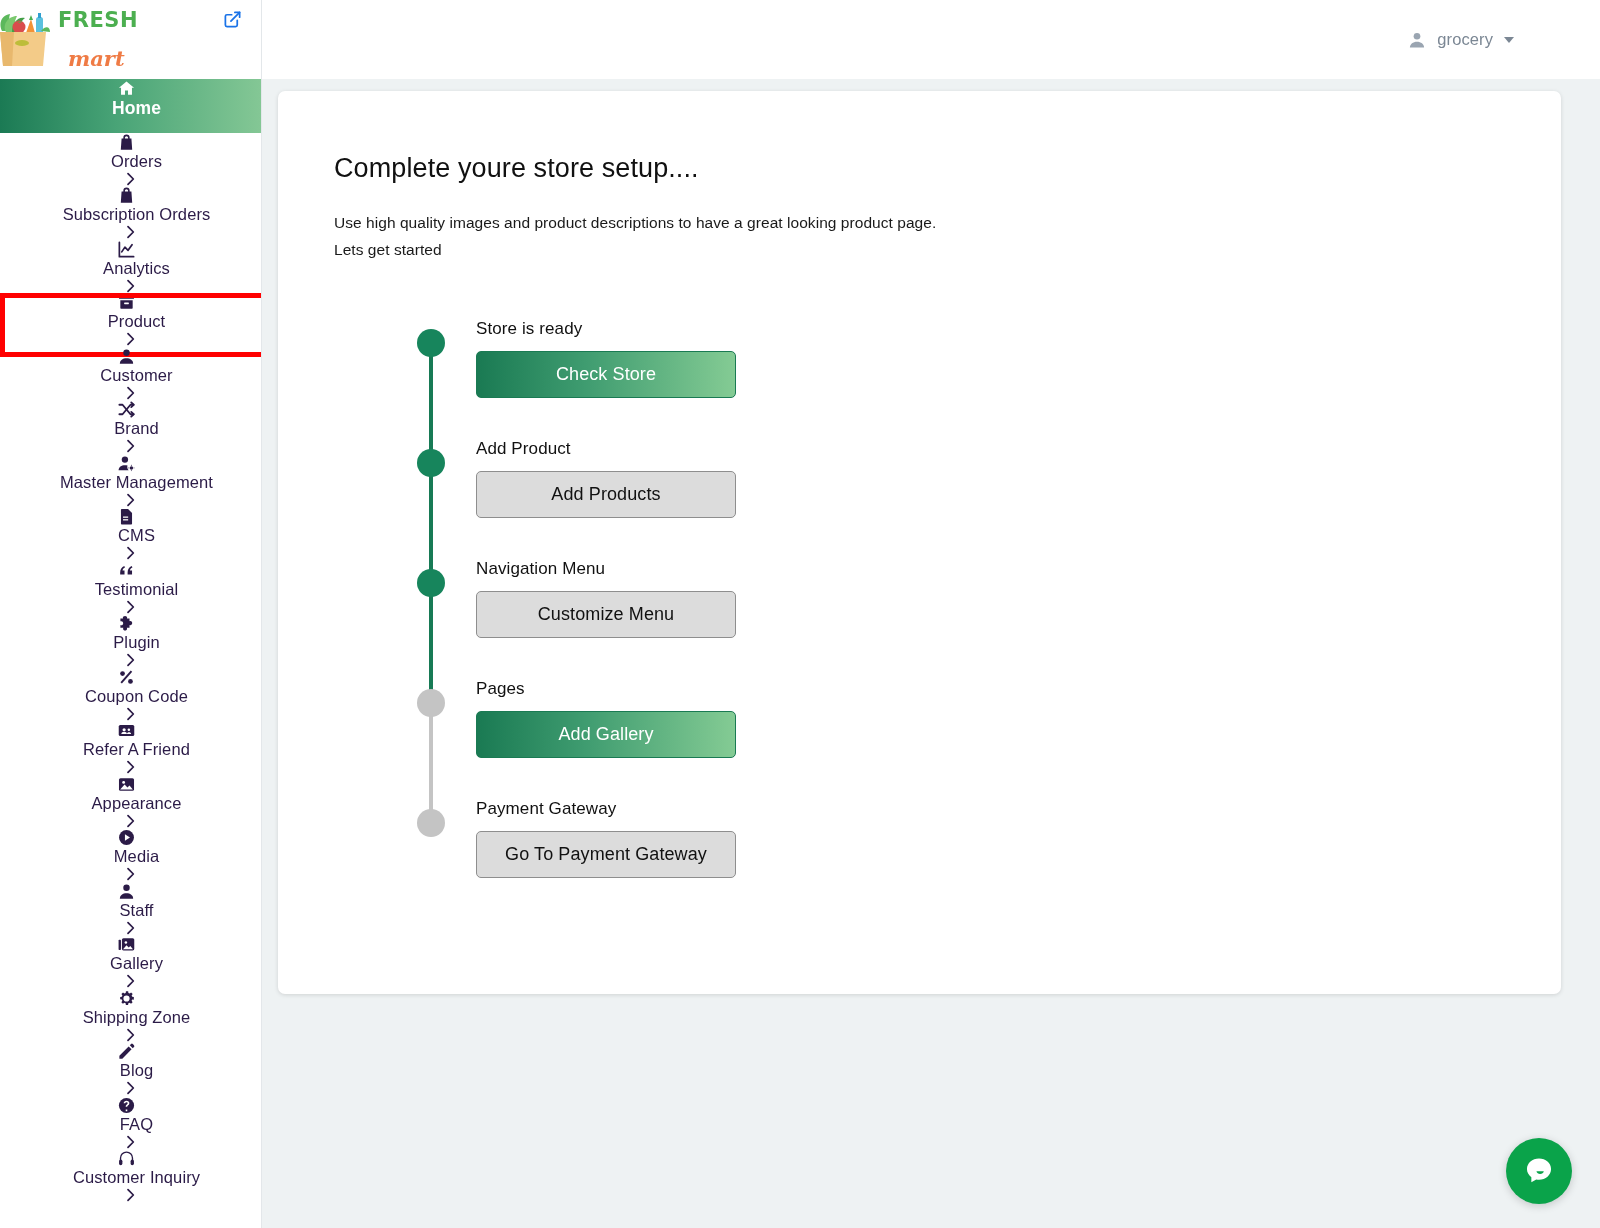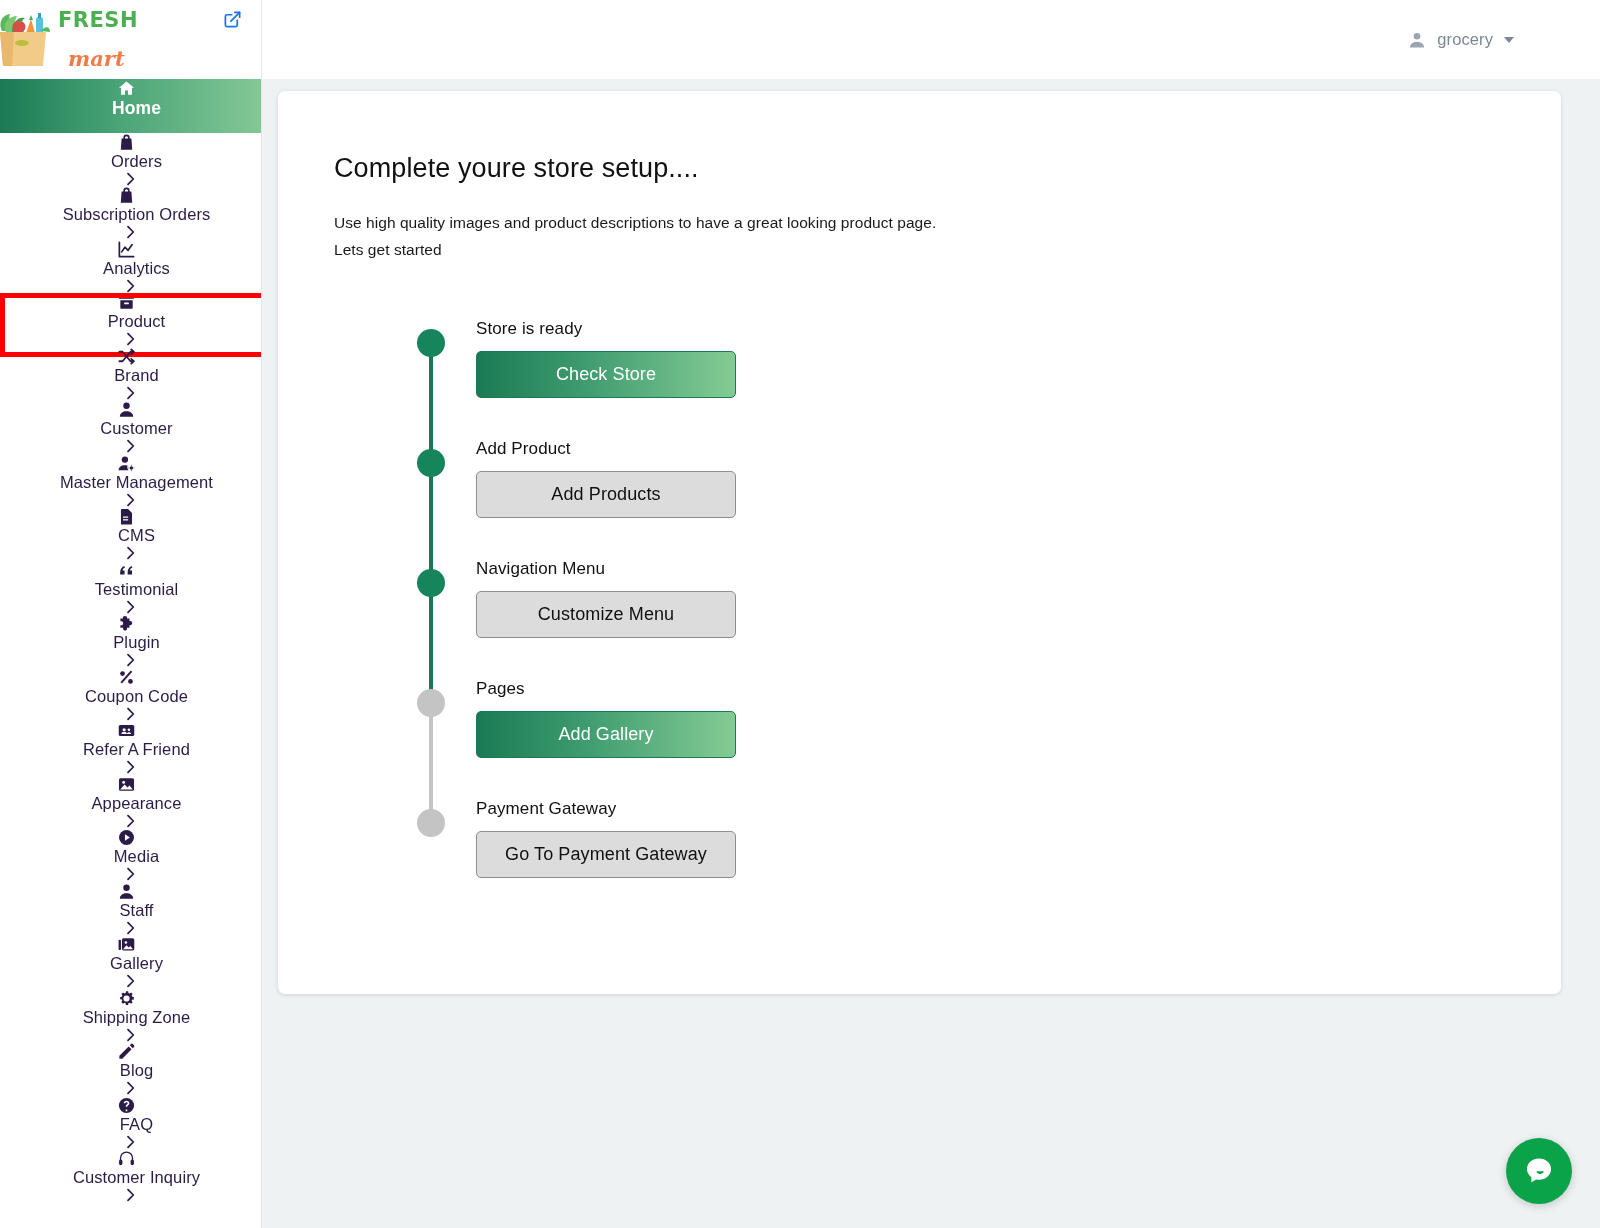--- a/index.html
+++ b/index.html
@@ -395,42 +395,42 @@
           </span>
           <span class="lbl">Product</span>
           <span class="chev">
             <svg width="16" height="16" viewBox="0 0 24 24" fill="none" stroke="currentColor" stroke-width="2.6" stroke-linecap="round" stroke-linejoin="round">
               <polyline points="9 4 17 12 9 20"></polyline>
             </svg>
           </span>
         </div>
         <div class="nav-item">
           <span class="ic">
+            <svg width="19" height="19" viewBox="0 0 24 24" fill="currentColor">
+              <circle cx="12" cy="7.3" r="4.1"></circle>
+              <path d="M3.6 21c0-4.3 3.8-6.8 8.4-6.8s8.4 2.5 8.4 6.8z"></path>
+            </svg>
+          </span>
+          <span class="lbl">Customer</span>
+          <span class="chev">
+            <svg width="16" height="16" viewBox="0 0 24 24" fill="none" stroke="currentColor" stroke-width="2.6" stroke-linecap="round" stroke-linejoin="round">
+              <polyline points="9 4 17 12 9 20"></polyline>
+            </svg>
+          </span>
+        </div>
+        <div class="nav-item">
+          <span class="ic">
             <svg width="19" height="19" viewBox="0 0 24 24" fill="none" stroke="currentColor" stroke-width="2.3" stroke-linecap="round" stroke-linejoin="round">
               <path d="M3 6h4l10 12h4"></path>
               <path d="M3 18h4L17 6h4"></path>
               <polyline points="18 3 21 6 18 9"></polyline>
               <polyline points="18 15 21 18 18 21"></polyline>
             </svg>
           </span>
           <span class="lbl">Brand</span>
-          <span class="chev">
-            <svg width="16" height="16" viewBox="0 0 24 24" fill="none" stroke="currentColor" stroke-width="2.6" stroke-linecap="round" stroke-linejoin="round">
-              <polyline points="9 4 17 12 9 20"></polyline>
-            </svg>
-          </span>
-        </div>
-        <div class="nav-item">
-          <span class="ic">
-            <svg width="19" height="19" viewBox="0 0 24 24" fill="currentColor">
-              <circle cx="12" cy="7.3" r="4.1"></circle>
-              <path d="M3.6 21c0-4.3 3.8-6.8 8.4-6.8s8.4 2.5 8.4 6.8z"></path>
-            </svg>
-          </span>
-          <span class="lbl">Customer</span>
           <span class="chev">
             <svg width="16" height="16" viewBox="0 0 24 24" fill="none" stroke="currentColor" stroke-width="2.6" stroke-linecap="round" stroke-linejoin="round">
               <polyline points="9 4 17 12 9 20"></polyline>
             </svg>
           </span>
         </div>
         <div class="nav-item">
           <span class="ic">
             <svg width="19" height="19" viewBox="0 0 24 24" fill="currentColor">
               <circle cx="10" cy="7" r="4"></circle>

